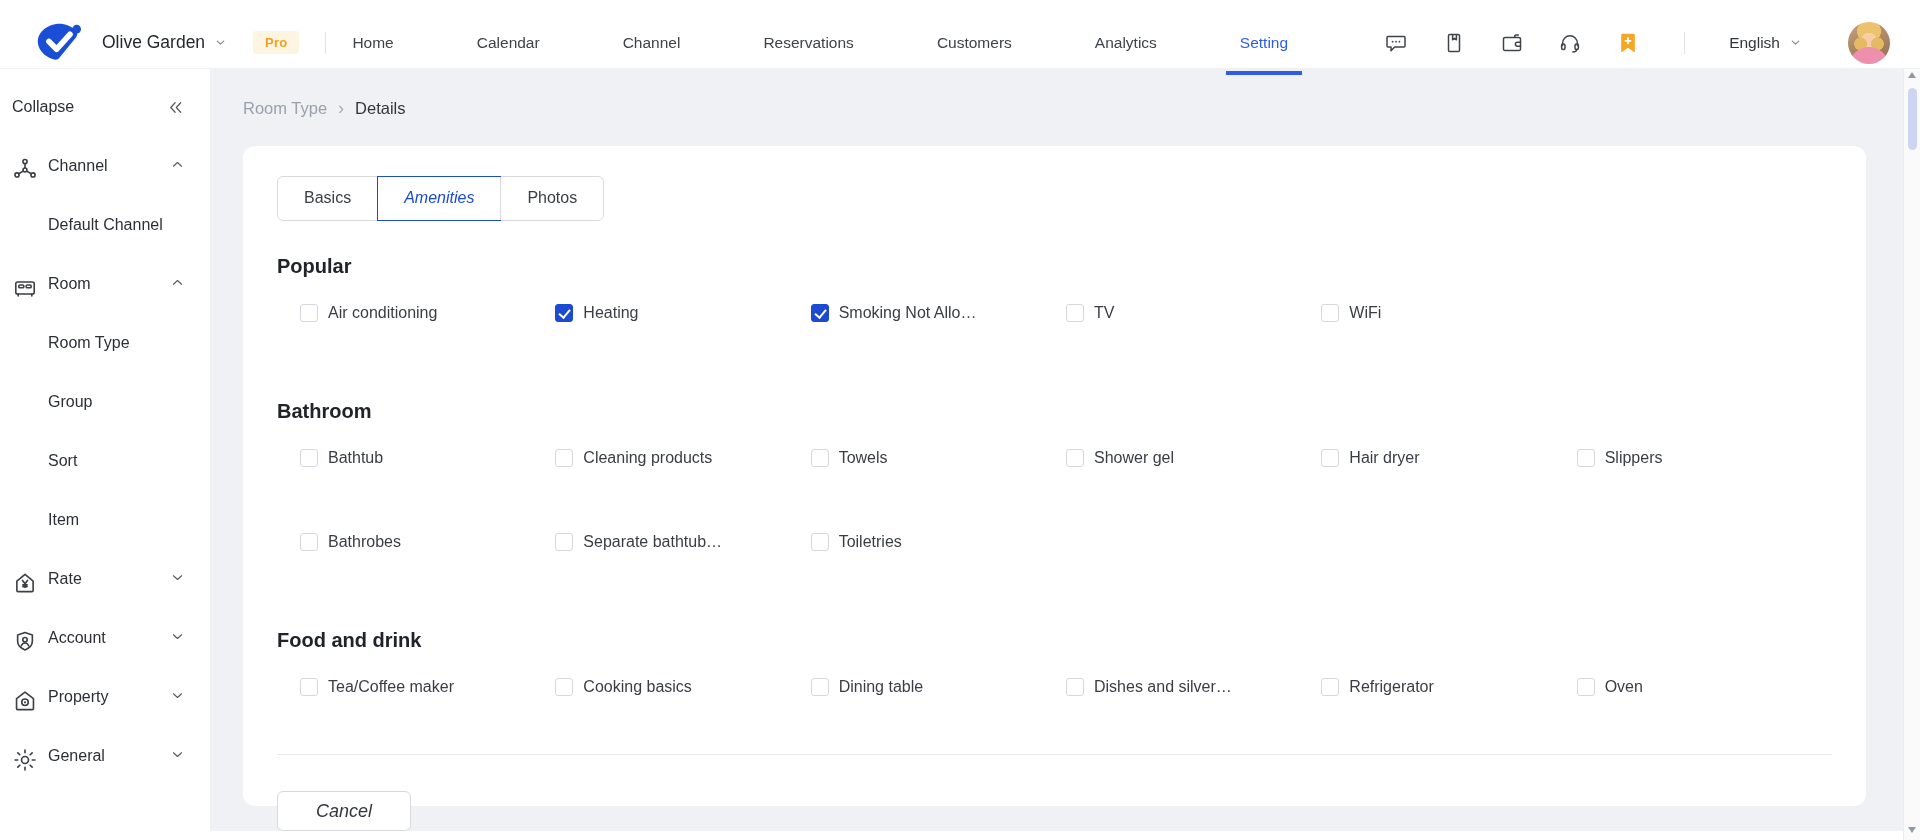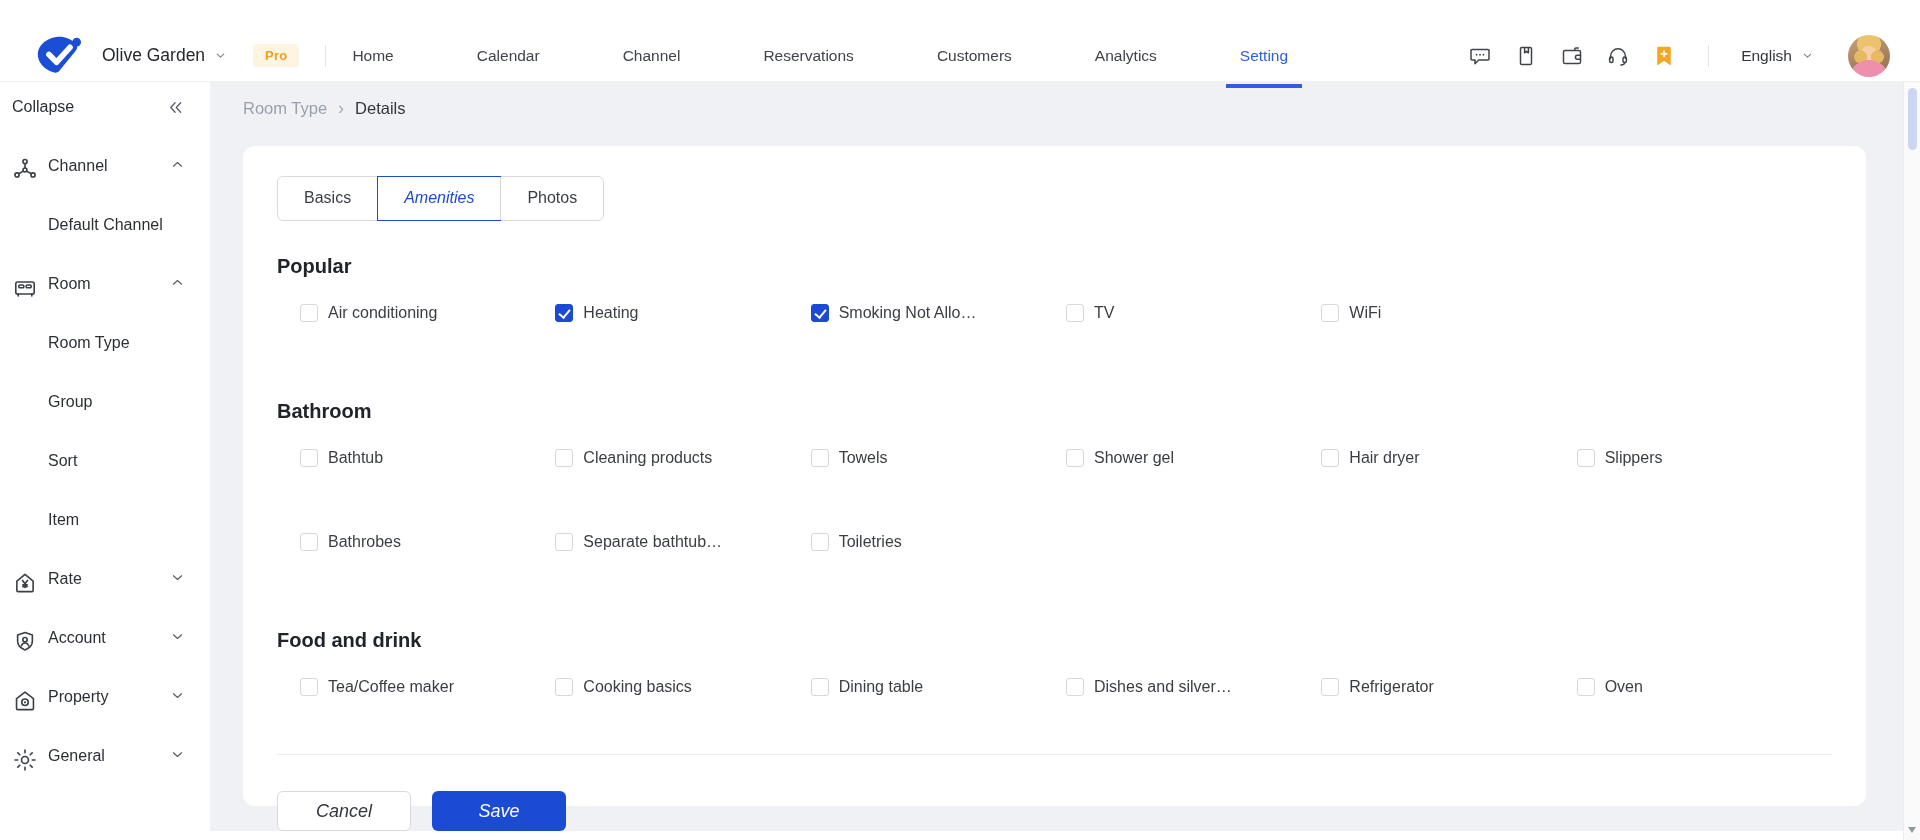--- a/index.html
+++ b/index.html
@@ -1,33 +1,33 @@
 <!DOCTYPE html>
 <html style="--accent: #1a4bd2; --nav-active: #2e5ce6; --pro-text: #f0a020; --pro-bg: #fdf4e1;"><head>
 <meta charset="utf-8">
 <style>
   * { margin:0; padding:0; box-sizing:border-box; }
   html,body { width:1920px; height:840px; overflow:hidden; background:#fff;
     font-family:"Liberation Sans", sans-serif; color:#34383e; }
 
   
-  .topbar { position:absolute; top:17px; left:0; width:1920px; height:65px; background:#fff;
+  .topbar { position:absolute; top:4px; left:0; width:1920px; height:65px; background:#fff;
     display:flex; align-items:center; padding:13px 30px 0 34px; z-index:10; border-bottom:1px solid #f0f1f3; }
   .logo { width:50px; height:42px; flex:none; }
   .brand { display:flex; align-items:center; gap:9px; margin-left:18px; font-size:17.5px; color:#25282d; cursor:pointer; }
   .chev { width:13px; height:13px; stroke:#7d828a; fill:none; stroke-width:2; stroke-linecap:round; stroke-linejoin:round; }
   .pro-badge { margin-left:26px; background:var(--pro-bg); color:var(--pro-text); font-weight:bold;
     font-size:13px; padding:4px 12px; border-radius:4px; letter-spacing:.2px; }
   .vdiv { width:1px; height:22px; background:#e2e4e8; margin:0 26px; flex:none; }
   .main-nav { display:flex; align-items:center; gap:83px; list-style:none; font-size:15.5px; color:#3f434a; }
   .nav-item { position:relative; height:65px; line-height:65px; cursor:pointer; white-space:nowrap; }
   .nav-item.active { color:var(--nav-active); }
   .nav-item.active::after { content:""; position:absolute; left:-14px; right:-14px; bottom:0;
     height:4px; background:var(--nav-active); }
-  .top-right { margin-left:auto; display:flex; align-items:center; gap:22px; }
+  .top-right { margin-left:auto; display:flex; align-items:center; gap:34px; }
   .icon-btn { width:24px; height:24px; cursor:pointer; display:block; }
   .icon-btn svg { width:24px; height:24px; stroke:#3f444b; fill:none; stroke-width:1.5; stroke-linecap:round; stroke-linejoin:round; }
   .lang { display:flex; align-items:center; gap:9px; font-size:15.5px; color:#32363c; cursor:pointer; }
   .avatar { width:42px; height:42px; border-radius:50%; margin-left:12px; cursor:pointer; flex:none;
     background:
       radial-gradient(circle at 50% 108%, #ef8fae 0 40%, rgba(0,0,0,0) 41%),
       radial-gradient(circle at 30% 52%, #e6ba62 0 17%, rgba(0,0,0,0) 18%),
       radial-gradient(circle at 70% 52%, #e6ba62 0 17%, rgba(0,0,0,0) 18%),
       radial-gradient(circle at 50% 44%, #f6cda6 0 24%, rgba(0,0,0,0) 25%),
       radial-gradient(circle at 50% 22%, #ecc26c 0 30%, rgba(0,0,0,0) 31%),
@@ -377,21 +377,20 @@
             <label class="amen-item">
               <span class="checkbox"></span>
               <span>Oven</span>
             </label>
           </div>
         </section>
       </div>
     <div class="divider"></div>
     <div class="actions">
       <button class="btn btn-cancel">Cancel</button>
-      <button class="btn btn-save">Save</button>
     </div>
   </div>
   <div class="bottom-strip"></div>
 </main>
 
 <div class="scrollbar">
   <div class="sb-up"></div>
   <div class="sb-thumb"></div>
   <div class="sb-down"></div>
 </div>

